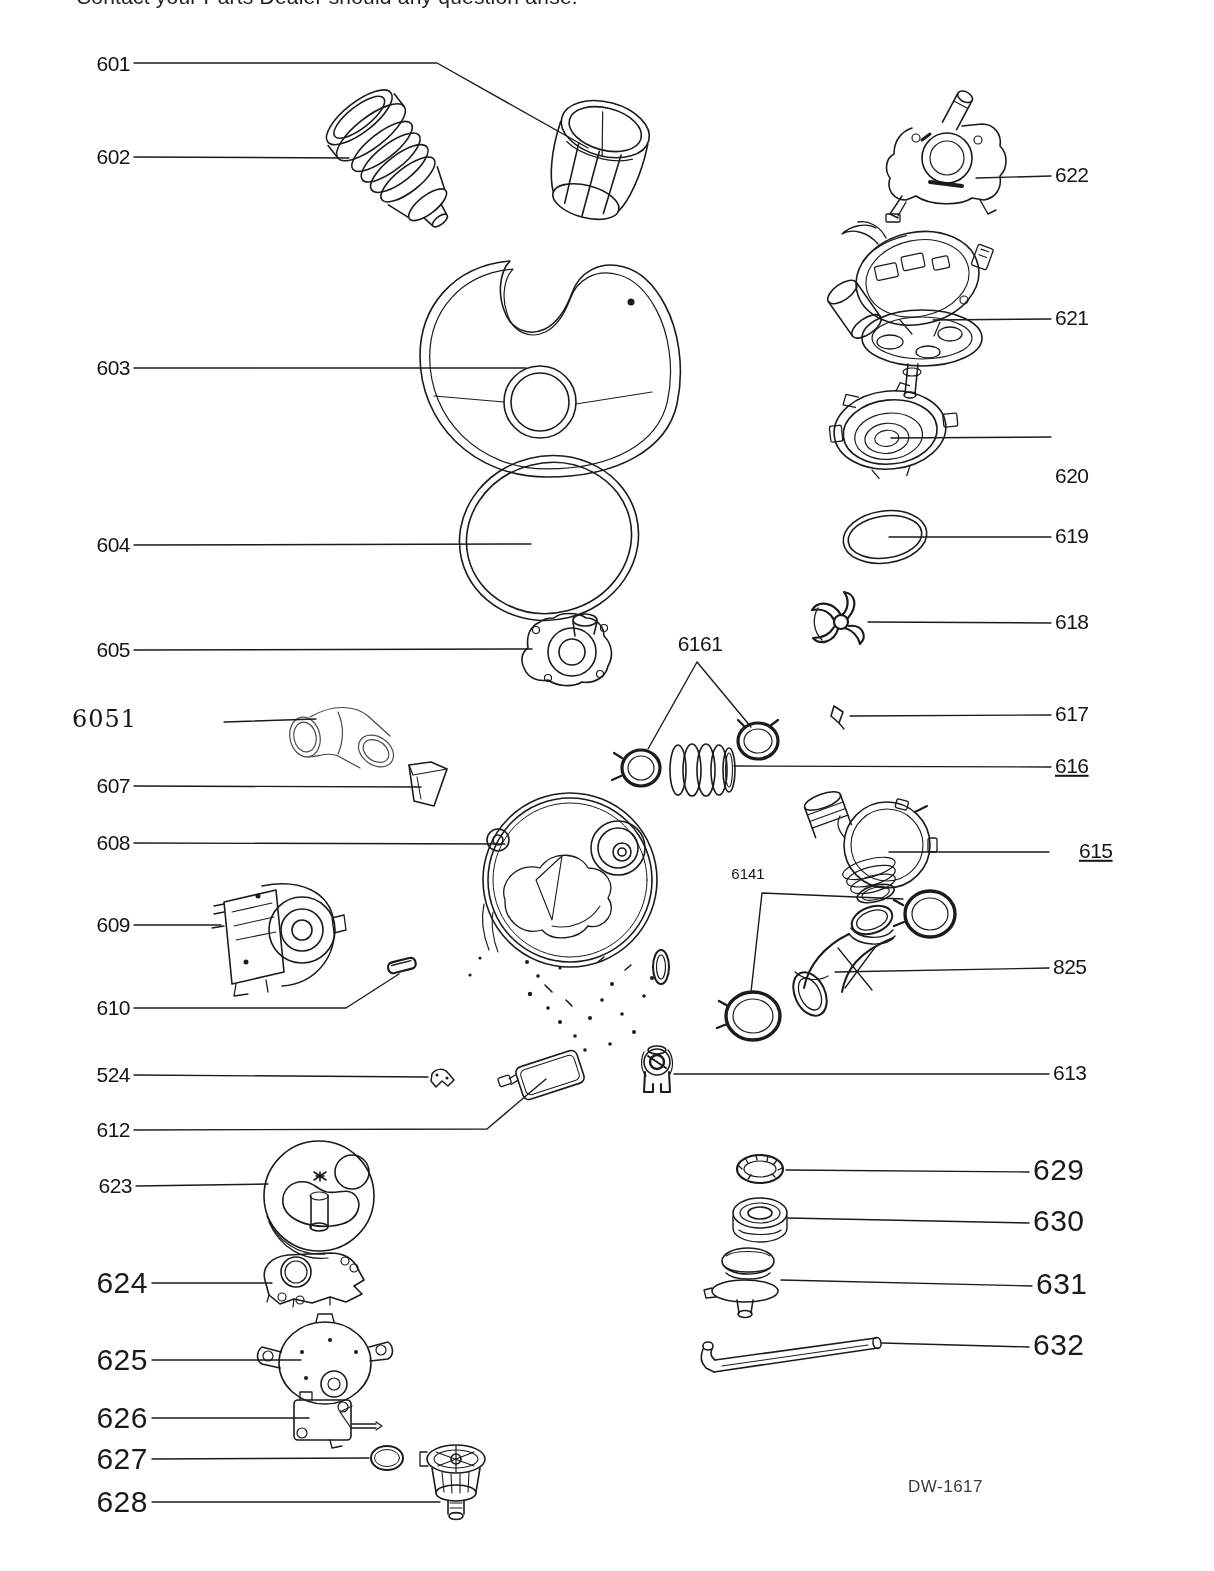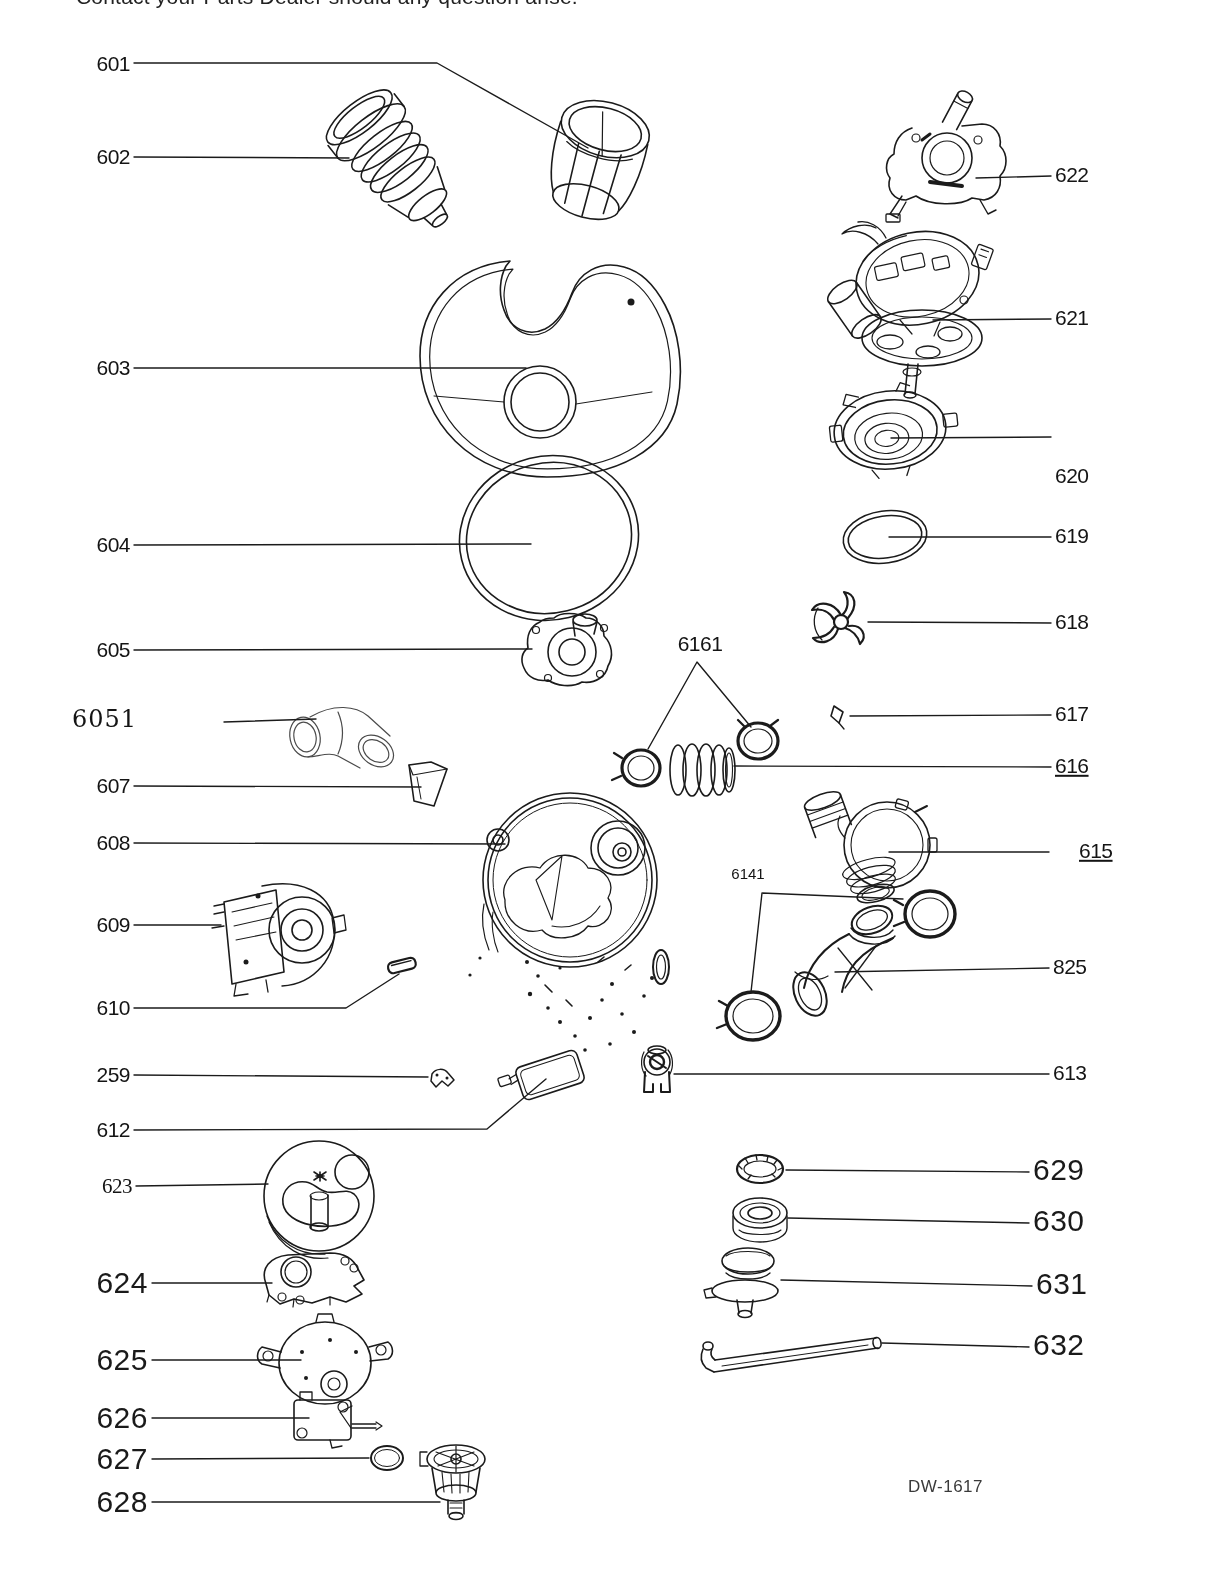--- a/index.html
+++ b/index.html
@@ -475,23 +475,23 @@
       <div class="callout callout--small" style="left: 130px; top: 64px; transform: translate(-100%, -50%);">601</div>
       <div class="callout callout--small" style="left: 130px; top: 157px; transform: translate(-100%, -50%);">602</div>
       <div class="callout callout--small" style="left: 130px; top: 368px; transform: translate(-100%, -50%);">603</div>
       <div class="callout callout--small" style="left: 130px; top: 545px; transform: translate(-100%, -50%);">604</div>
       <div class="callout callout--small" style="left: 130px; top: 650px; transform: translate(-100%, -50%);">605</div>
       <div class="callout callout--serif" style="left: 137px; top: 719px; transform: translate(-100%, -50%);">6051</div>
       <div class="callout callout--small" style="left: 130px; top: 786px; transform: translate(-100%, -50%);">607</div>
       <div class="callout callout--small" style="left: 130px; top: 843px; transform: translate(-100%, -50%);">608</div>
       <div class="callout callout--small" style="left: 130px; top: 925px; transform: translate(-100%, -50%);">609</div>
       <div class="callout callout--small" style="left: 130px; top: 1008px; transform: translate(-100%, -50%);">610</div>
-      <div class="callout callout--small" style="left: 130px; top: 1075px; transform: translate(-100%, -50%);">259</div>
+      <div class="callout callout--small" style="left: 130px; top: 1075px; transform: translate(-100%, -50%);">524</div>
       <div class="callout callout--small" style="left: 130px; top: 1130px; transform: translate(-100%, -50%);">612</div>
-      <div class="callout callout--small" style="left: 132px; top: 1186px; transform: translate(-100%, -50%); font-family: Liberation Serif, serif;">623</div>
+      <div class="callout callout--small" style="left: 132px; top: 1186px; transform: translate(-100%, -50%);">623</div>
       <div class="callout callout--big" style="left: 148px; top: 1283px; transform: translate(-100%, -50%);">624</div>
       <div class="callout callout--big" style="left: 148px; top: 1360px; transform: translate(-100%, -50%);">625</div>
       <div class="callout callout--big" style="left: 148px; top: 1418px; transform: translate(-100%, -50%);">626</div>
       <div class="callout callout--big" style="left: 148px; top: 1459px; transform: translate(-100%, -50%);">627</div>
       <div class="callout callout--big" style="left: 148px; top: 1502px; transform: translate(-100%, -50%);">628</div>
       <div class="callout callout--small" style="left: 1055px; top: 176px; transform: translate(0px, -55%);">622</div>
       <div class="callout callout--small" style="left: 1055px; top: 319px; transform: translate(0px, -55%);">621</div>
       <div class="callout callout--small" style="left: 1055px; top: 437px; transform: translate(0px, -55%); margin-top: 40px;">620</div>
       <div class="callout callout--small" style="left: 1055px; top: 537px; transform: translate(0px, -55%);">619</div>
       <div class="callout callout--small" style="left: 1055px; top: 623px; transform: translate(0px, -55%);">618</div>

